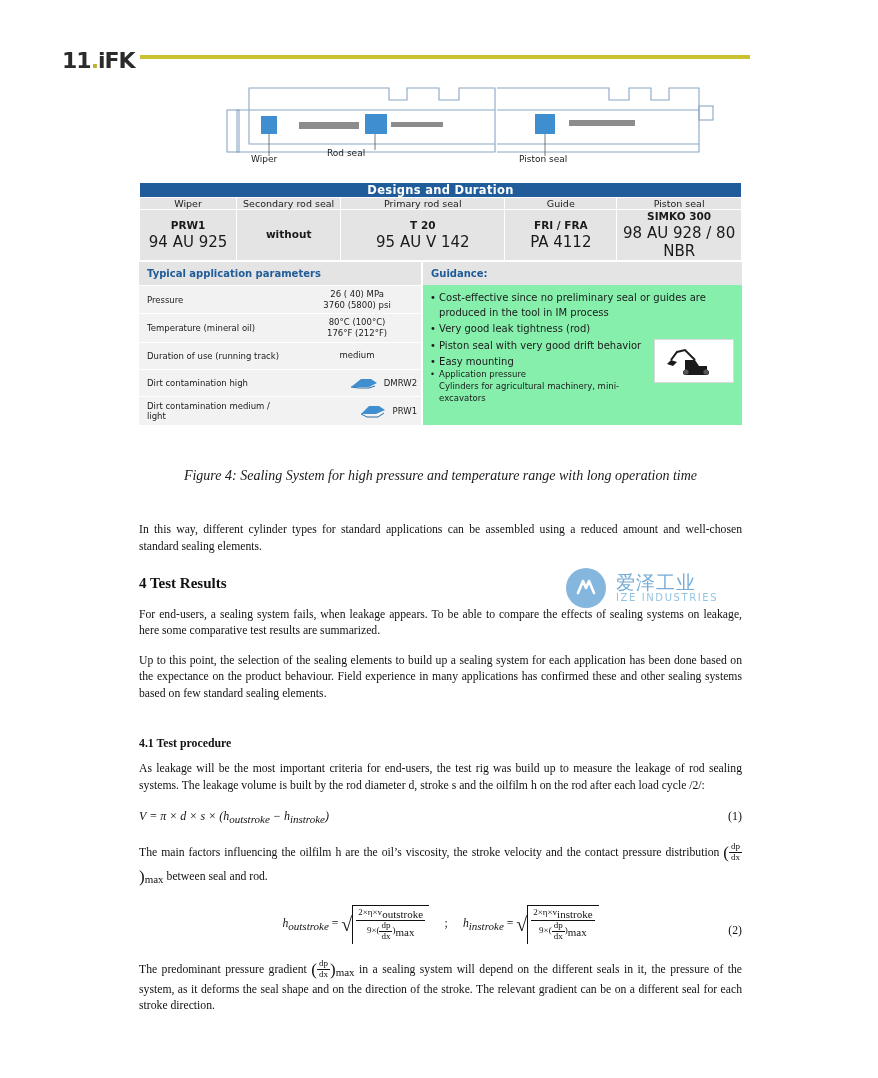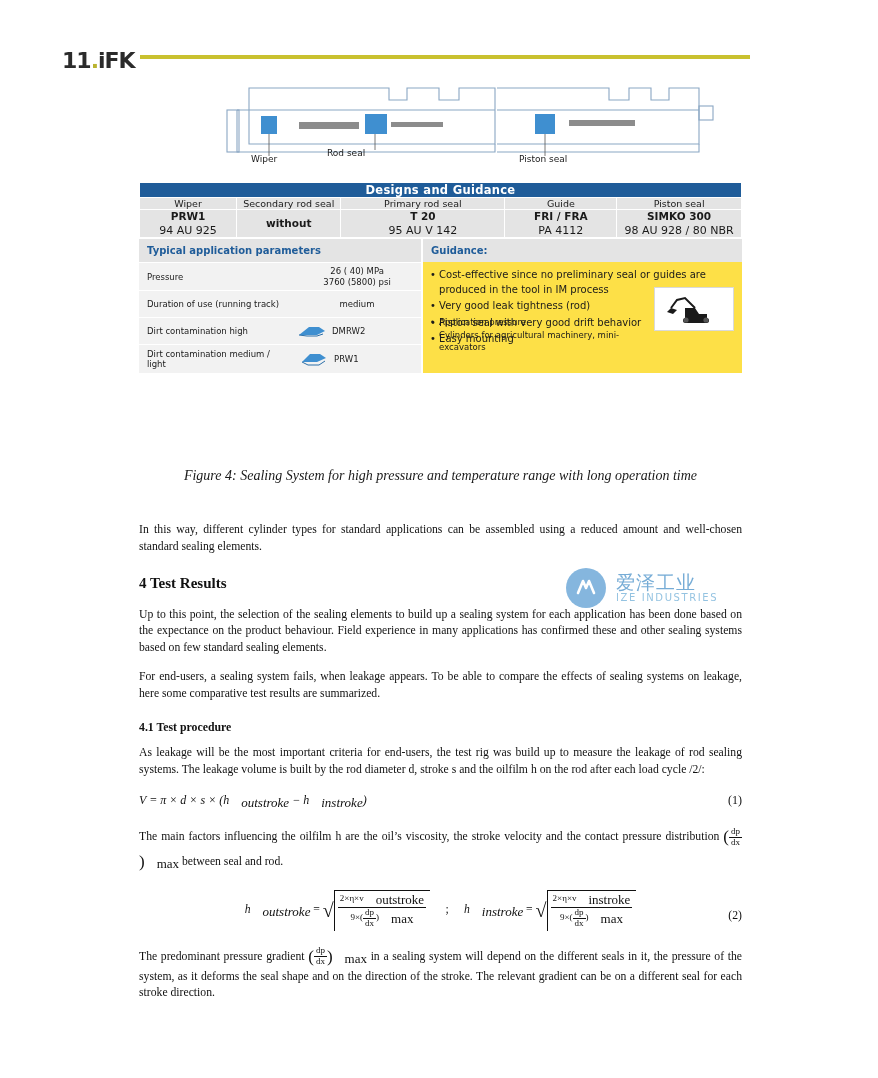--- a/index.html
+++ b/index.html
@@ -105,38 +105,38 @@
     border-right: 1px solid #ffffff;
   }
   .dm-prod .pname {
     display: block;
     font-weight: bold;
     font-size: 10.5px;
     margin-bottom: 2px;
   }
   .dm-prod .pmat {
     display: block;
-    font-size: 11px;
+    font-size: 15px;
   }
 
   
   .lower {
     display: flex;
     width: 603px;
     border-top: 1px solid #ffffff;
     font-family: "DejaVu Sans", sans-serif;
   }
   .lcol {
     width: 283px;
     border-right: 2px solid #ffffff;
   }
   .rcol {
     width: 320px;
     position: relative;
-    background: #fde047;
+    background: #86efac;
   }
   .sec-head {
     background: #e4e4e4;
     color: #1f5c99;
     font-weight: bold;
     font-size: 10px;
     padding: 6px 8px;
   }
   .prow {
     display: flex;
@@ -158,20 +158,21 @@
     font-size: 8.5px;
     line-height: 1.25;
   }
   .prow .v .l2 { display: block; }
   .icon-cell {
     width: 120px;
     display: flex;
     align-items: center;
     gap: 5px;
     padding: 2px 4px;
+    justify-content: flex-end;
   }
   .icon-cell .nm { font-size: 8.5px; }
 
   .guid-list {
     list-style: none;
     margin: 0;
     padding: 6px 8px 0 16px;
     font-size: 10px;
     line-height: 1.45;
   }
@@ -237,21 +238,21 @@
   }
   .body p { margin: 0 0 13px 0; }
   h2.sec {
     font-size: 15px;
     font-weight: bold;
     margin: 18px 0 12px 0;
   }
   h3.sub {
     font-size: 11.8px;
     font-weight: bold;
-    margin: 16px 0 10px 0;
+    margin: 32px 0 10px 0;
   }
   .eqline {
     position: relative;
     margin: 0 0 13px 0;
     font-style: italic;
     font-family: "Liberation Serif", serif;
     font-size: 12px;
   }
   .eqno {
     position: absolute;
@@ -267,21 +268,21 @@
   .frac {
     display: inline-block;
     vertical-align: middle;
     text-align: center;
     font-size: 9px;
     line-height: 1.1;
   }
   .frac .num { display: block; border-bottom: 1px solid #111; padding: 0 2px; }
   .frac .den { display: block; padding: 0 2px; }
   .paren { font-size: 17px; vertical-align: middle; }
-  .sub-lbl { font-size: 13px; vertical-align: sub; margin-left: 12px; }
+  .sub-lbl { font-size: 11px; vertical-align: sub; }
   .sqrt {
     display: inline-block;
     border-top: 1px solid #111;
     border-left: 1px solid #111;
     padding: 2px 4px 2px 3px;
     vertical-align: middle;
   }
   .radsym { font-size: 20px; vertical-align: middle; }
 
   
@@ -360,21 +361,21 @@
         </g>
       </svg>
       <div class="lbl" style="left:112px; top:74px;">Wiper</div>
       <div class="lbl" style="left:188px; top:68px;">Rod seal</div>
       <div class="lbl" style="left:380px; top:74px;">Piston seal</div>
     </div>
 
     <table class="dm">
       <tbody>
           <tr>
-        <td class="dm-title" colspan="5">Designs and Guidance</td>
+        <td class="dm-title" colspan="5">Designs and Duration</td>
       </tr>
       <tr class="dm-head">
         <td style="width:97px">Wiper</td>
         <td style="width:104px">Secondary rod seal</td>
         <td style="width:165px">Primary rod seal</td>
         <td style="width:112px">Guide</td>
         <td style="width:125px">Piston seal</td>
       </tr>
       <tr class="dm-prod">
         <td>
@@ -406,20 +407,27 @@
         <div class="sec-head">Typical application parameters</div>
 
         <div class="prow">
           <div class="k">Pressure</div>
           <div class="v">
             <span>26 ( 40) MPa</span>
             <span class="l2">3760 (5800) psi</span>
           </div>
         </div>
 
+        <div class="prow">
+          <div class="k">Temperature (mineral oil)</div>
+          <div class="v">
+            <span>80°C (100°C)</span>
+            <span class="l2">176°F (212°F)</span>
+          </div>
+        </div>
 
         <div class="prow">
           <div class="k">Duration of use (running track)</div>
           <div class="v">
             <span>medium</span>
           </div>
         </div>
 
         <div class="prow">
           <div class="k">Dirt contamination high</div>
@@ -485,22 +493,22 @@
       <div class="wm-text-zh">爱泽工业</div>
       <div class="wm-text-en">IZE INDUSTRIES</div>
     </div>
   </div>
 
   <div class="body">
     <p>In this way, different cylinder types for standard applications can be assembled using a reduced amount and well-chosen standard sealing elements.</p>
 
     <h2 class="sec">4   Test Results</h2>
 
+    <p>For end-users, a sealing system fails, when leakage appears.  To be able to compare the effects of sealing systems on leakage, here some comparative test results are summarized.</p>
     <p>Up to this point, the selection of the sealing elements to build up a sealing system for each application has been done based on the expectance on the product behaviour.  Field experience in many applications has confirmed these and other sealing systems based on few standard sealing elements.</p>
-    <p>For end-users, a sealing system fails, when leakage appears.  To be able to compare the effects of sealing systems on leakage, here some comparative test results are summarized.</p>
 
     <h3 class="sub">4.1   Test procedure</h3>
 
     <p>As leakage will be the most important criteria for end-users, the test rig was build up to measure the leakage of rod sealing systems.   The leakage volume is built by the rod diameter d, stroke s and the oilfilm h on the rod after each load cycle /2/:</p>
 
     <div class="eqline">
       <span>
         <i>V</i> = <i>π</i> × <i>d</i> × <i>s</i> × (<i>h<span class="sub-lbl">outstroke</span></i> − <i>h<span class="sub-lbl">instroke</span></i>)
       </span>
       <span class="eqno">(1)</span>

